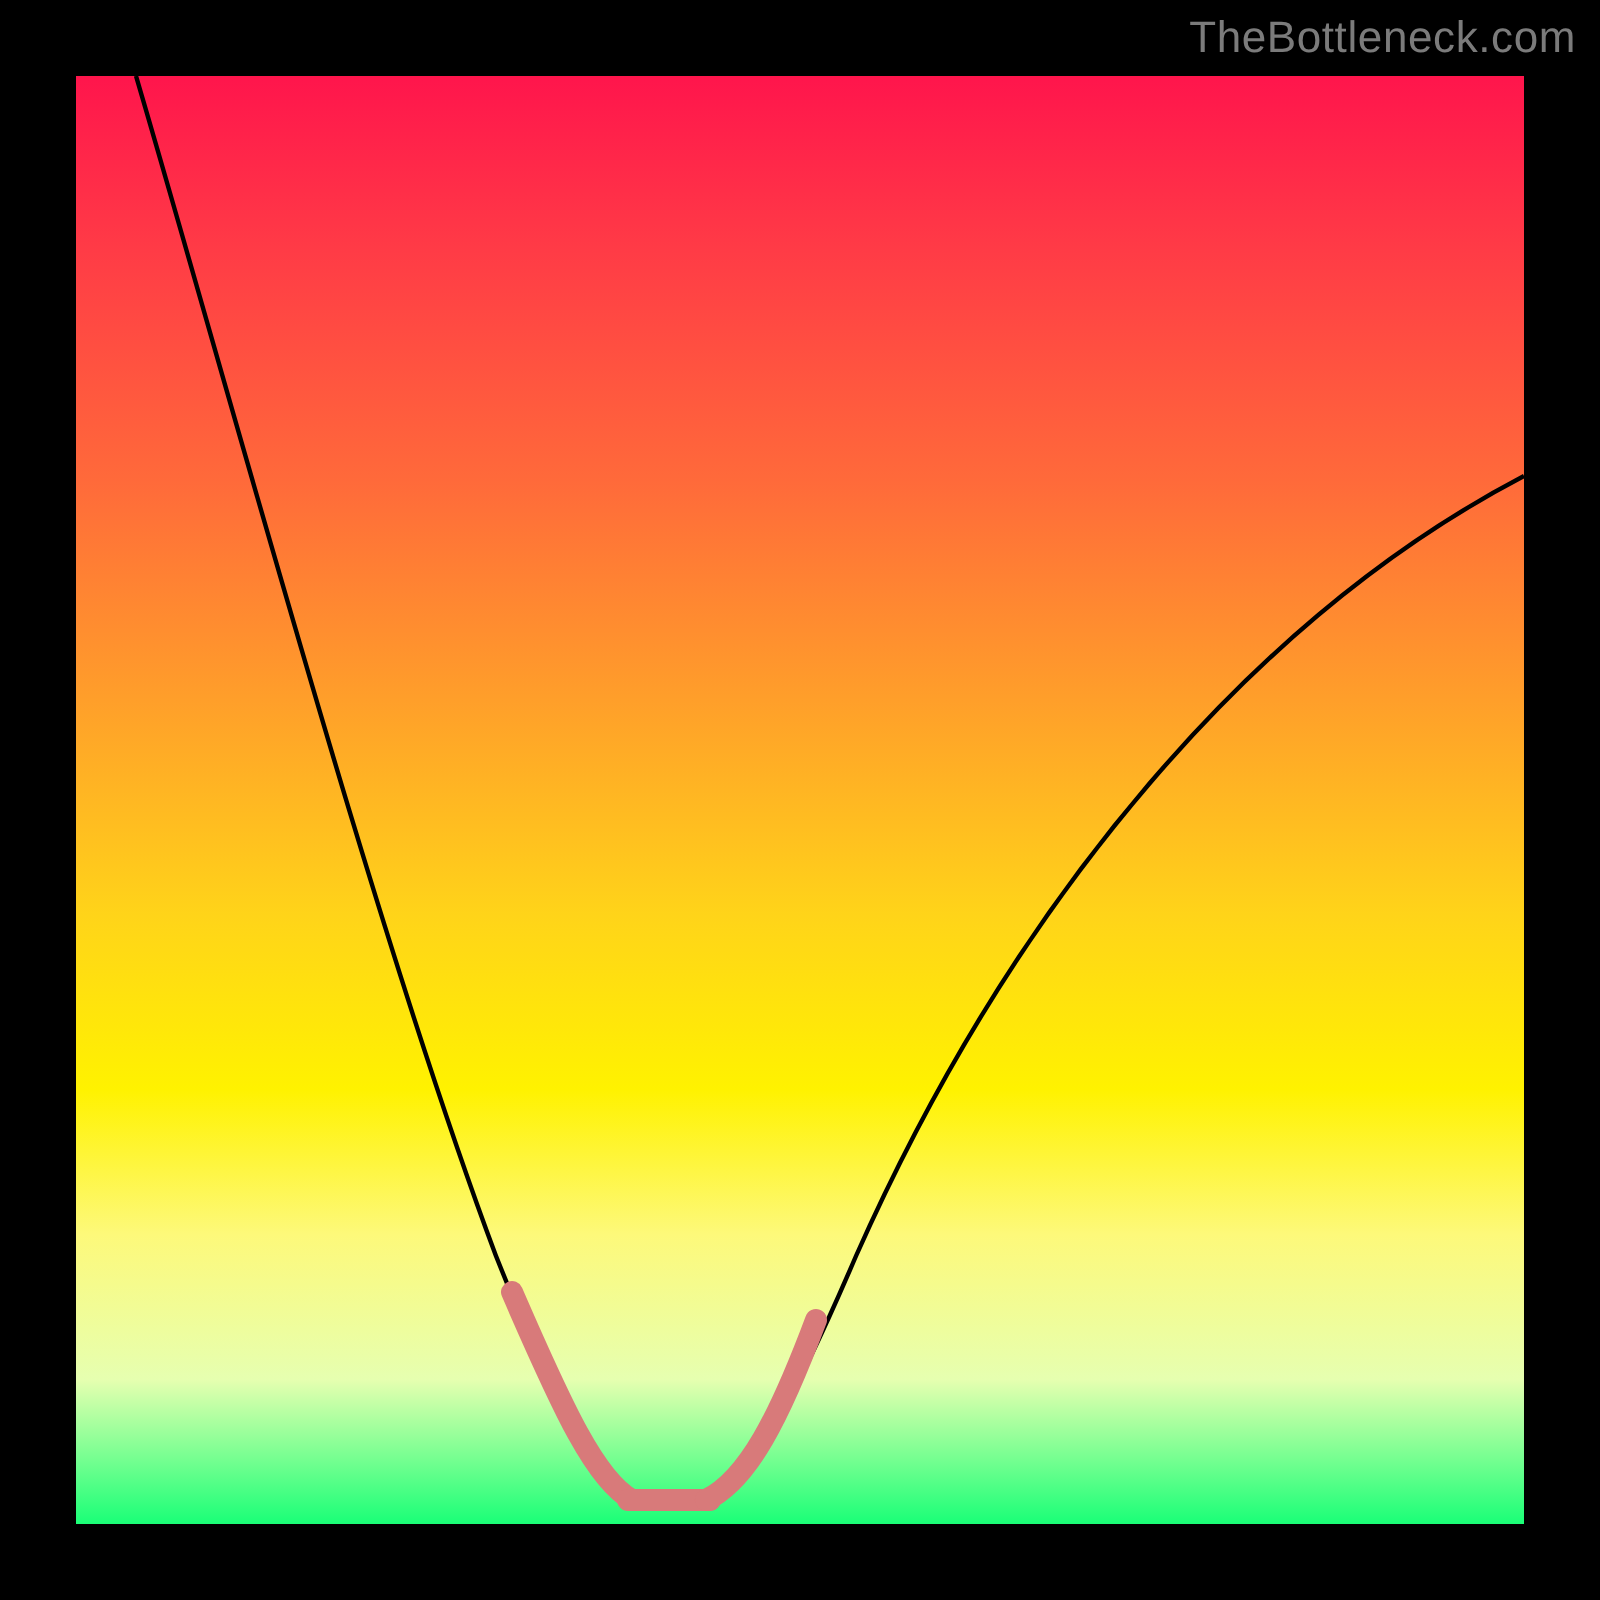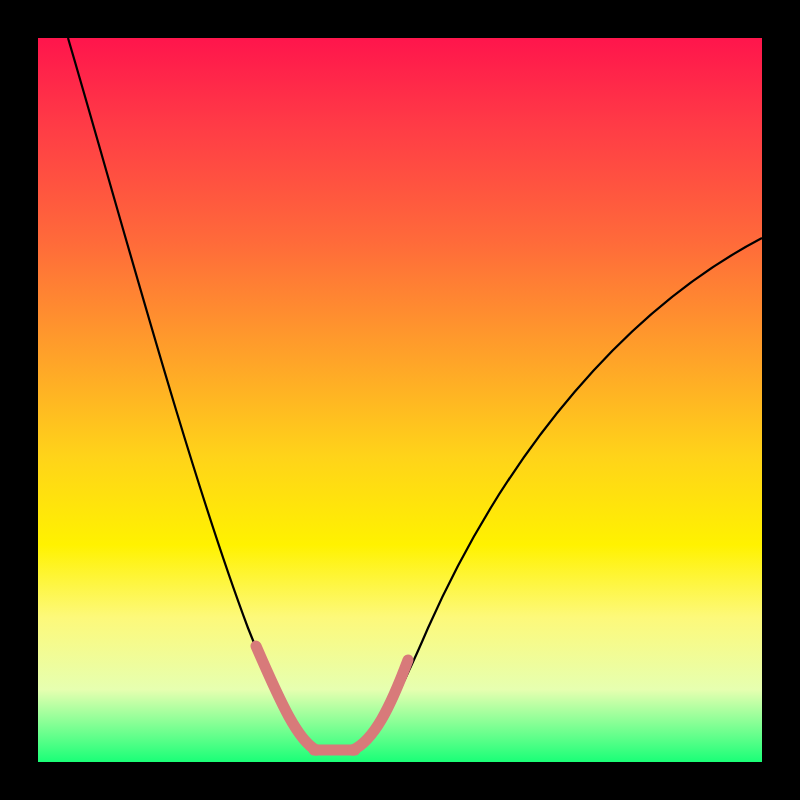--- a/index.html
+++ b/index.html
@@ -53,20 +53,21 @@
     top: 0;
     left: 0;
     width: 724px;
     height: 724px;
   }
 </style>
 </head>
 <body>
 
 <div class="frame">
+  <div class="watermark">TheBottleneck.com</div>
   <div class="plot-area">
     <svg class="curve" viewBox="0 0 724 724" preserveAspectRatio="none">
       <path d="M 30 0
                C 80 170, 150 430, 210 590
                C 240 665, 258 702, 278 712
                L 315 712
                C 338 702, 360 660, 390 590
                C 470 410, 590 270, 724 200" fill="none" stroke="#000" stroke-width="2.2"></path>
       <path d="M 218 608
                C 244 668, 260 702, 278 712" fill="none" stroke="#d87a7a" stroke-width="11" stroke-linecap="round"></path>

